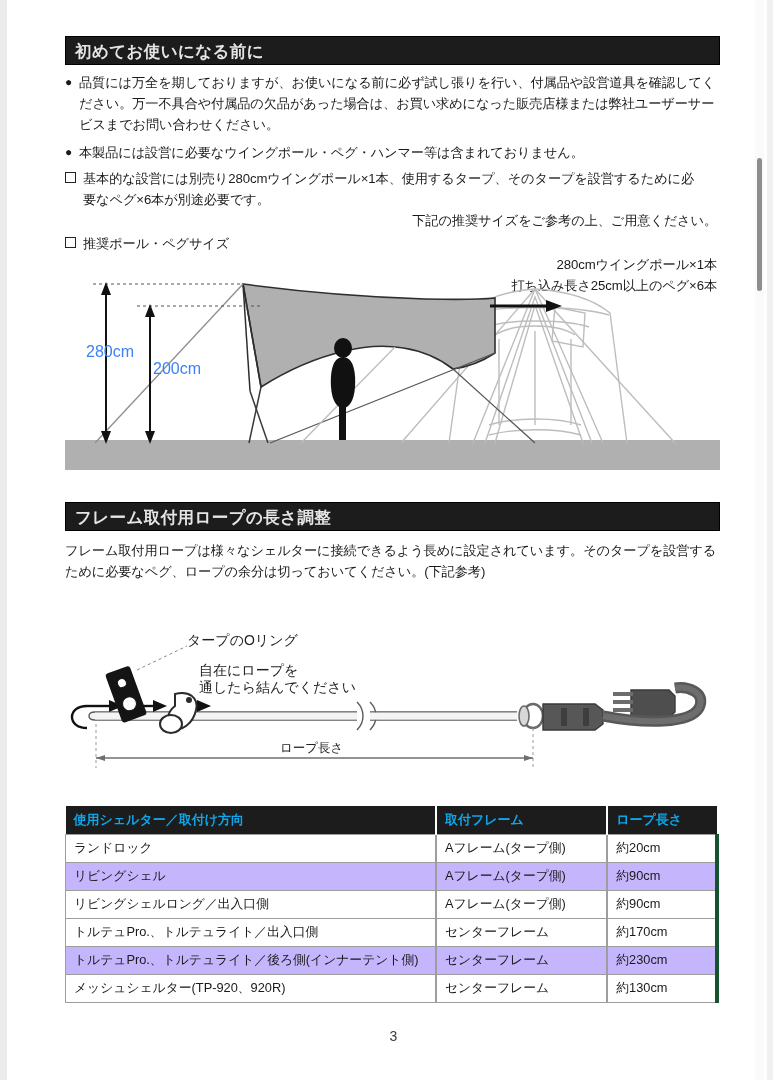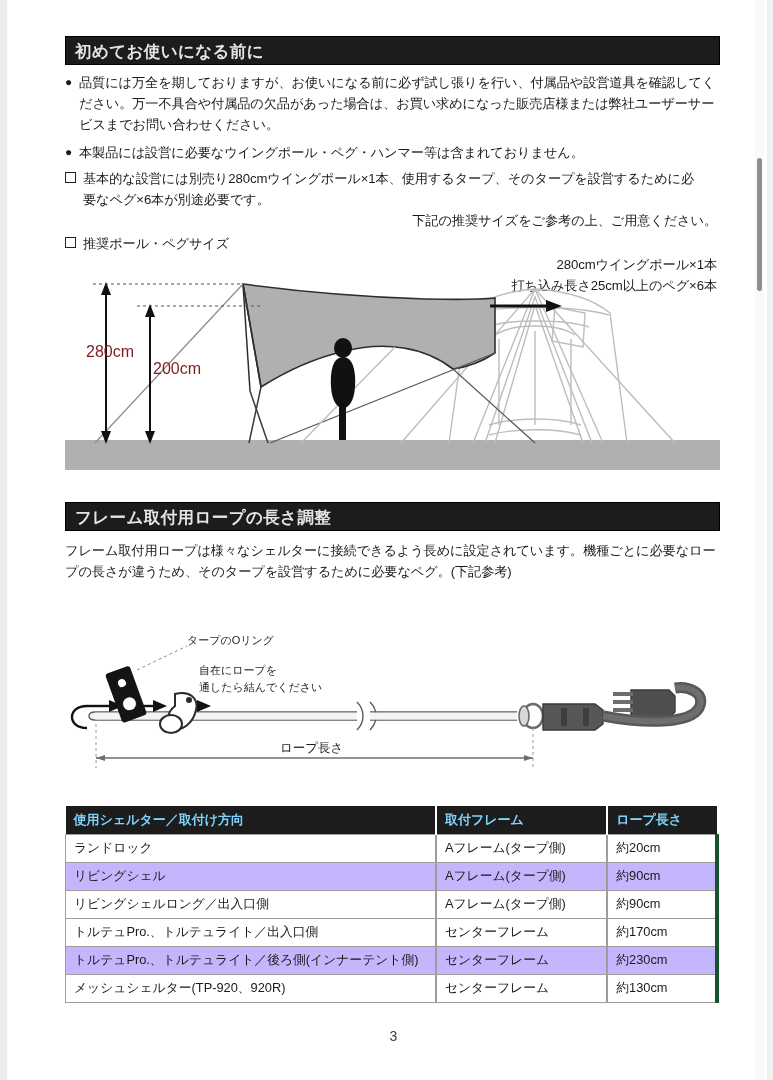--- a/index.html
+++ b/index.html
@@ -76,49 +76,49 @@
 
   
   #tent-figure {
     position: absolute;
     left: 58px; top: 275px;
     width: 655px; height: 200px;
   }
   .dim-label {
     position: absolute;
     font-size: 16px;
-    color: #7f1d1d;
+    color: #3b82f6;
     font-family: "Liberation Sans", sans-serif;
   }
 
   
   #rope-figure {
     position: absolute;
     left: 58px; top: 628px;
     width: 655px; height: 160px;
   }
   .rope-label {
     position: absolute;
-    font-size: 11px;
+    font-size: 14px;
     color: #1f1f1f;
     line-height: 17px;
     white-space: pre-line;
   }
 
   
   #spec-table {
     position: absolute;
     left: 58px; top: 806px;
     width: 654px;
     border-collapse: collapse;
     font-size: 12.8px;
   }
   #spec-table th {
     background: #1c1c1c;
-    color: #7dd3fc;
+    color: #0ea5e9;
     font-weight: bold;
     text-align: left;
     padding: 5px 8px;
     height: 26px;
     font-size: 13px;
     border-right: 2px solid #ffffff;
   }
   #spec-table th:last-child { border-right: none; }
   #spec-table td {
     padding: 5px 8px;
@@ -254,21 +254,21 @@
 
     <div class="dim-label" style="left:21px; top:68px;">280cm</div>
     <div class="dim-label" style="left:88px; top:85px;">200cm</div>
   </div>
 
   <div class="content" style="top:502px;">
     <div class="section-bar">フレーム取付用ロープの長さ調整</div>
   </div>
 
   <div class="content" style="top:540px; width:652px;">
-    <div class="para">フレーム取付用ロープは様々なシェルターに接続できるよう長めに設定されています。機種ごとに必要なロープの長さが違うため、そのタープを設営するために必要なペグ。(下記参考)</div>
+    <div class="para">フレーム取付用ロープは様々なシェルターに接続できるよう長めに設定されています。そのタープを設営するために必要なペグ、ロープの余分は切っておいてください。(下記参考)</div>
   </div>
 
   <div id="rope-figure">
     <svg width="655" height="160" viewBox="0 0 655 160">
 
       <g>
         <path d="M30 84 L292 84" stroke="#5b5b5b" stroke-width="1.4" fill="none"></path>
         <path d="M30 92 L292 92" stroke="#5b5b5b" stroke-width="1.4" fill="none"></path>
         <path d="M30 84 C 22 84 22 92 30 92" stroke="#5b5b5b" stroke-width="1.4" fill="#f2f2f2"></path>
         <rect x="30" y="84.6" width="262" height="7" fill="#f4f4f4"></rect>

